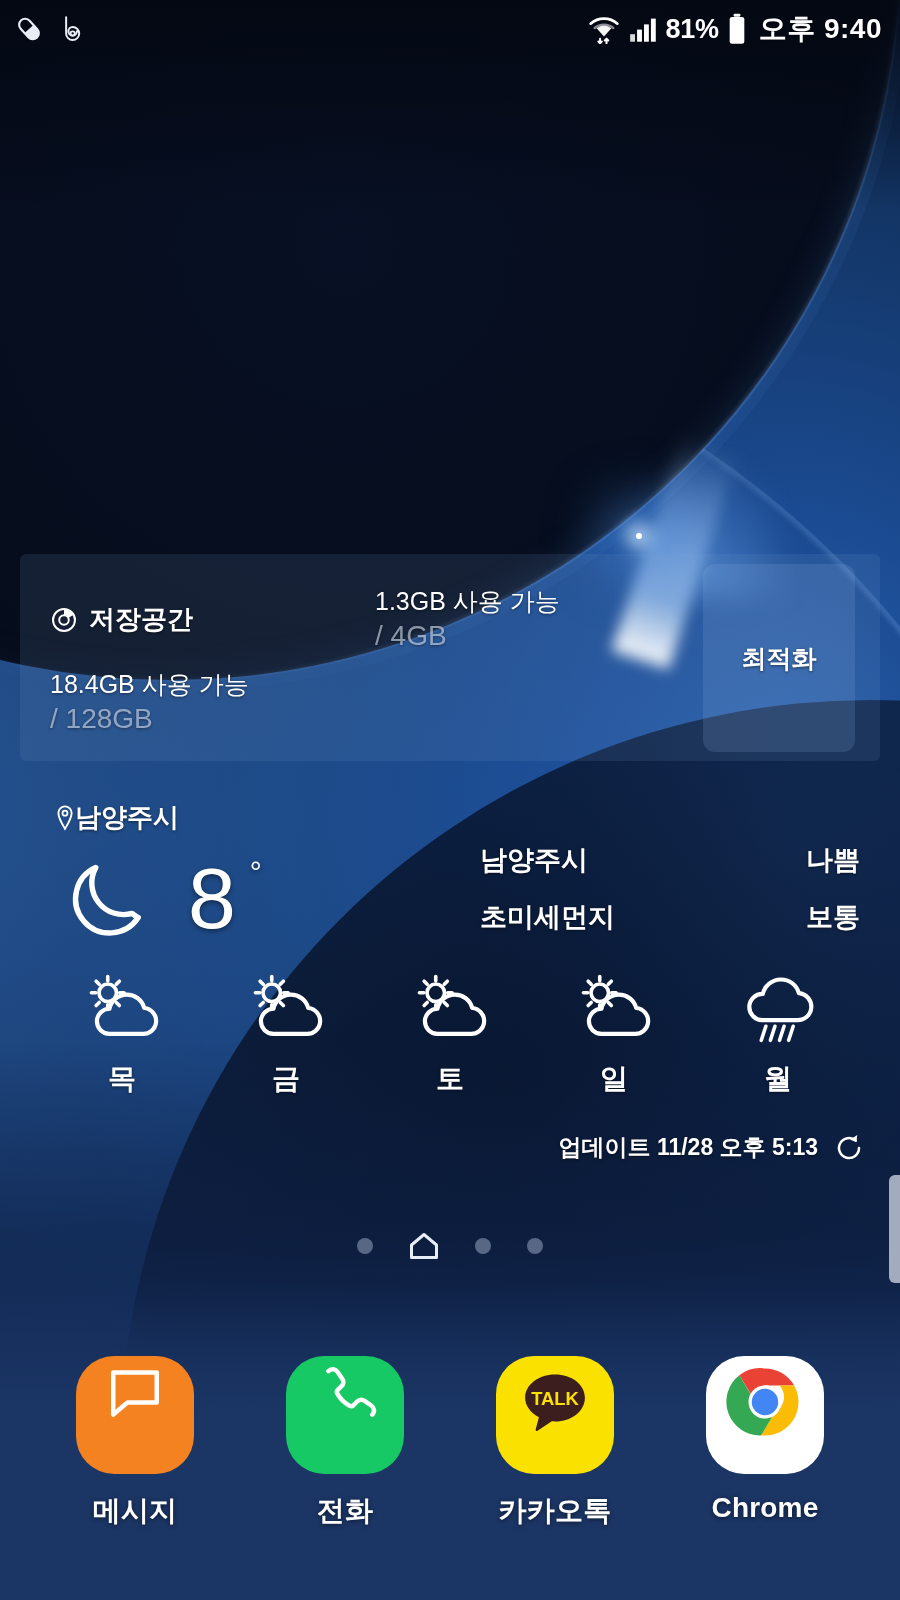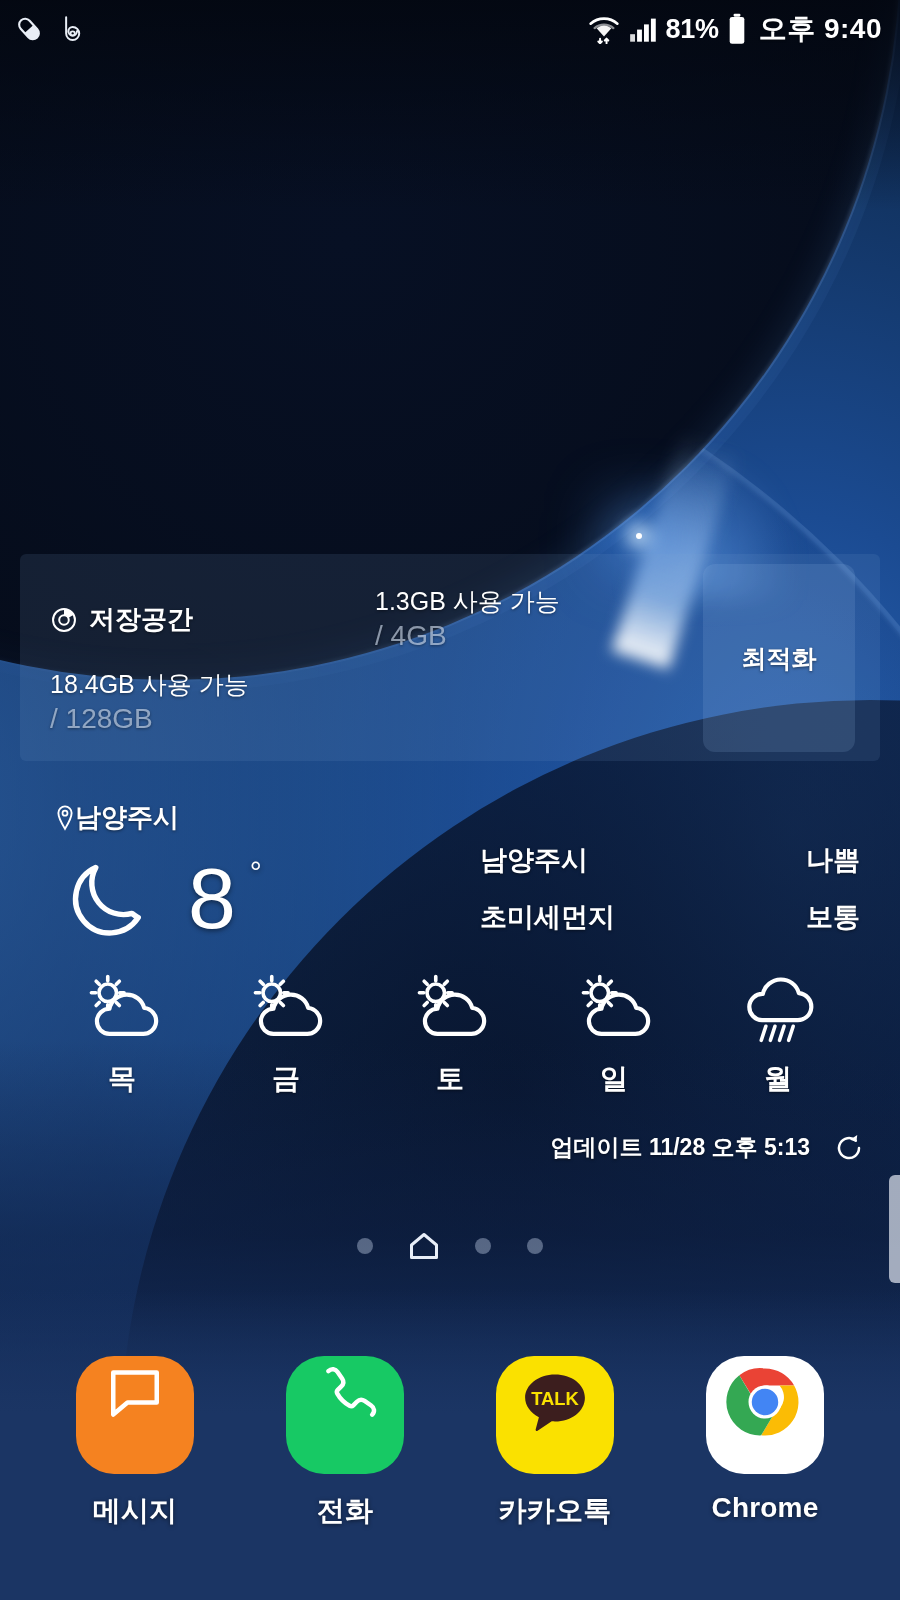--- a/index.html
+++ b/index.html
@@ -179,21 +179,21 @@
     position:absolute; left:0; right:0; top:190px;
     display:flex; justify-content:space-around; padding:0 40px;
   }
   .fc-day{ display:flex; flex-direction:column; align-items:center; gap:14px; width:130px; }
   .fc-lbl{
     font-size:28px; font-weight:700; color:#fff;
     text-shadow:0 1px 3px rgba(0,0,0,.5);
   }
   #wxUpdate{
     position:absolute; right:36px; top:352px;
-    display:flex; align-items:center; gap:24px;
+    display:flex; align-items:center; gap:16px;
     font-size:23px; font-weight:600; color:#fff;
     text-shadow:0 1px 3px rgba(0,0,0,.5);
   }
 
   
   #pageIndicator{
     position:absolute; left:0; right:0; top:1232px;
     display:flex; align-items:center; justify-content:center; gap:36px; z-index:25;
   }
   .pi-dot{ width:16px; height:16px; border-radius:50%; background:rgba(190,205,228,.42); }

